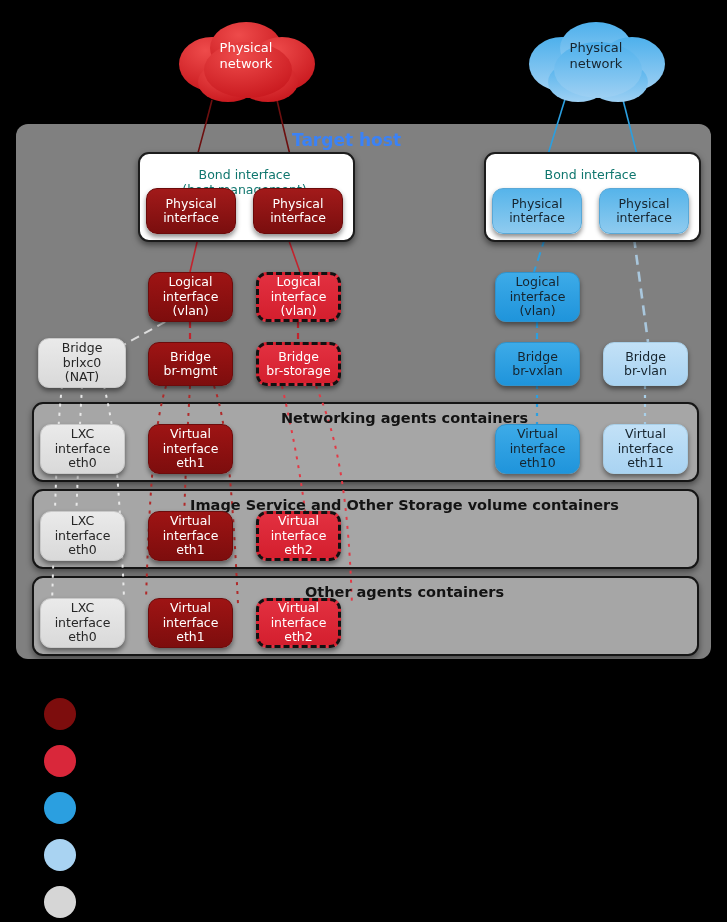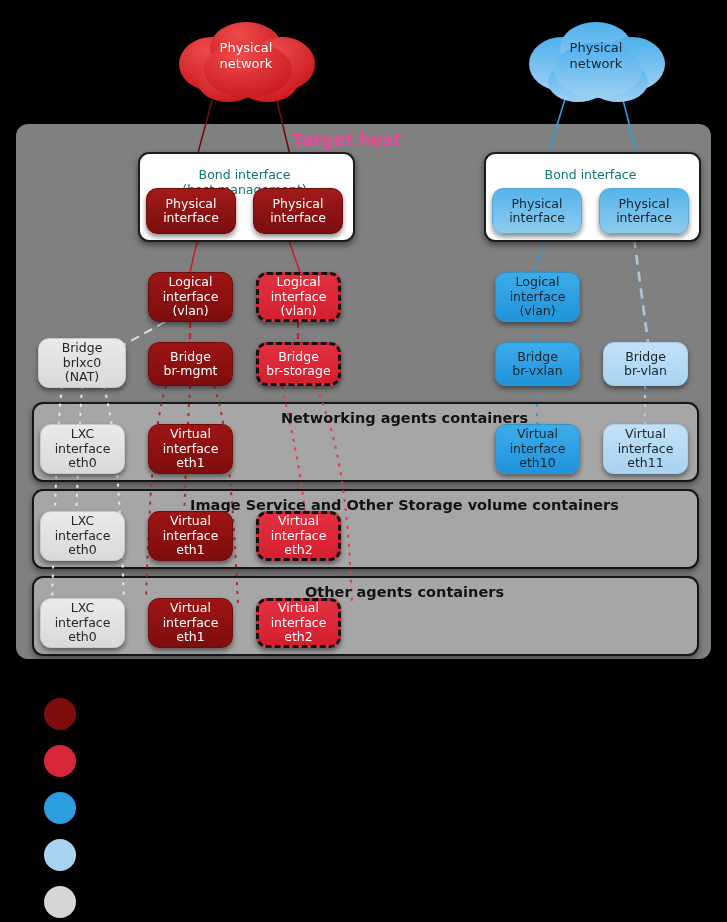--- a/index.html
+++ b/index.html
@@ -13,21 +13,21 @@
 
   .node{position:absolute;box-sizing:border-box;display:flex;
         align-items:center;justify-content:center;text-align:center;
         line-height:1.16;z-index:10;}
 
   
   .hostpanel{position:absolute;left:16px;top:124px;width:695px;height:535px;
              background:#808080;border-radius:12px;z-index:2;
              box-shadow:0 3px 7px rgba(0,0,0,.55);}
   .hosttitle{position:absolute;left:0;top:130px;width:693px;text-align:center;
-             color:#ec4899;font-size:17px;font-weight:bold;z-index:11;}
+             color:#3b82f6;font-size:17px;font-weight:bold;z-index:11;}
 
   
   .bond{position:absolute;background:#fff;border:2px solid #1c1c1c;
         border-radius:11px;z-index:6;
         box-shadow:0 3px 6px rgba(0,0,0,.5);}
   .bondlabel{position:absolute;width:100%;text-align:center;color:#0f766e;
              font-size:12.5px;line-height:1.2;top:10px;z-index:9;margin-top:6px;}
 
   
   .band{position:absolute;background:#a6a6a6;border:2px solid #151515;

